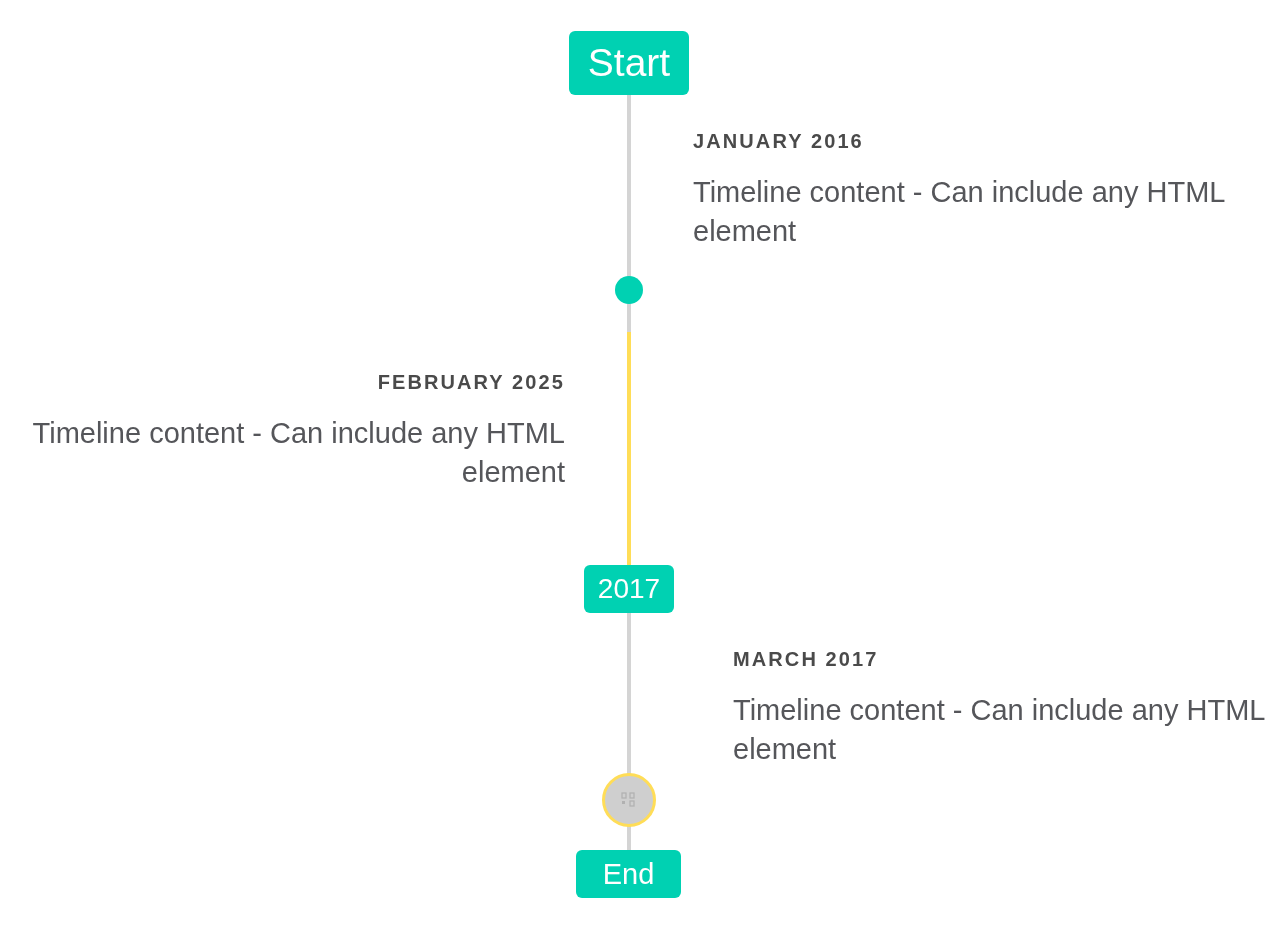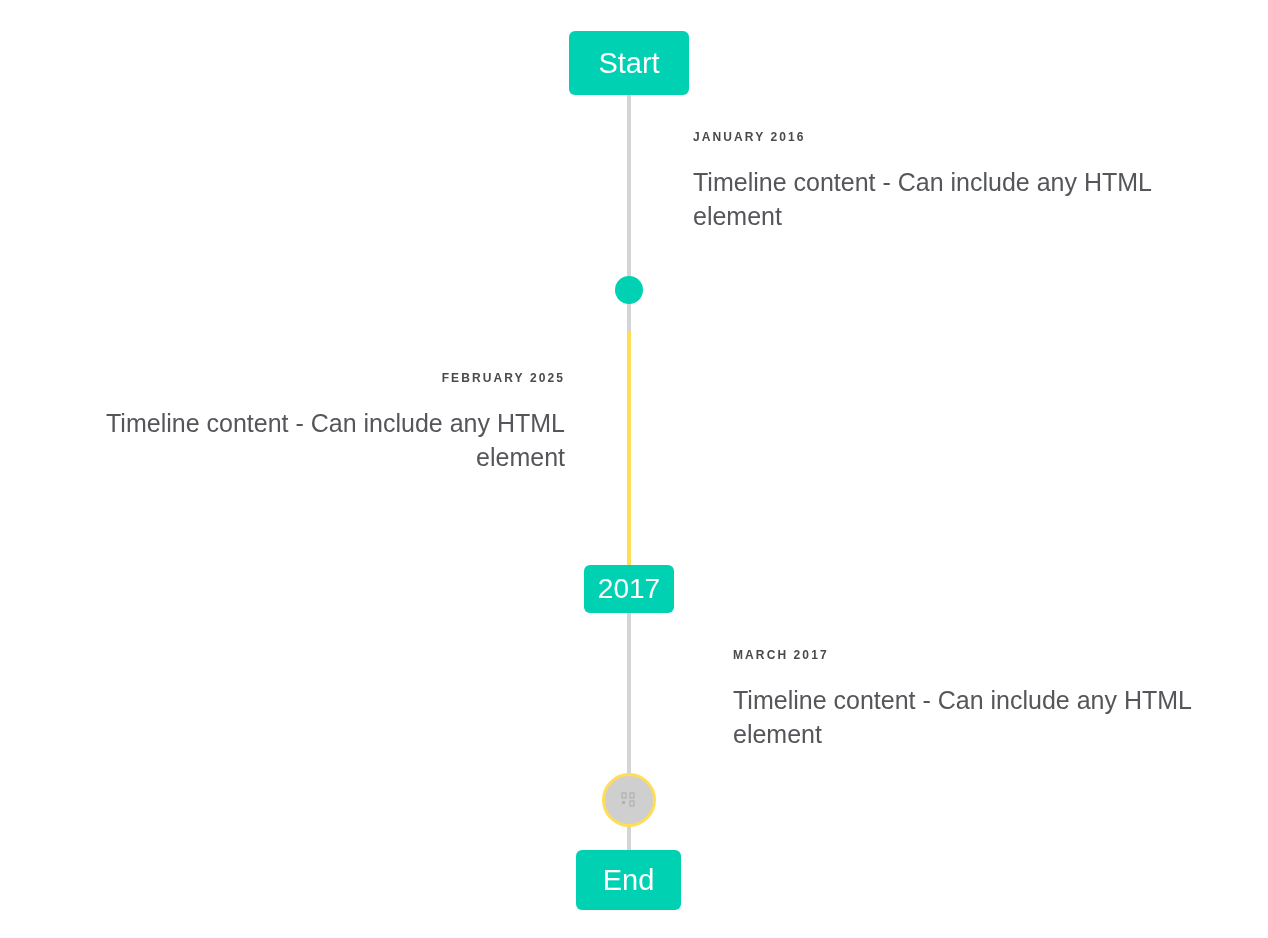--- a/index.html
+++ b/index.html
@@ -39,30 +39,30 @@
     justify-content: center;
     background: #00d1b2;
     color: #ffffff;
     border-radius: 6px;
     box-sizing: border-box;
     white-space: nowrap;
   }
   .badge-start {
     left: 569px; top: 31px;
     width: 120px; height: 64px;
-    font-size: 29px;
+    font-size: 39px;
   }
   .badge-mid {
     left: 584px; top: 565px;
     width: 90px; height: 48px;
     font-size: 28px;
   }
   .badge-end {
     left: 576px; top: 850px;
-    width: 105px; height: 60px;
+    width: 105px; height: 48px;
     font-size: 29px;
   }
 
   
   .event {
     position: absolute;
     left: 0;
     width: 1268px;
   }
 
@@ -75,29 +75,29 @@
     width: 540px;
     text-align: left;
   }
   .event-body.left {
     left: 25px;
     width: 540px;
     text-align: right;
   }
 
   .event-date {
-    font-size: 12px;
+    font-size: 20px;
     font-weight: bold;
     letter-spacing: 2.1px;
     color: #4a4a4a;
     margin: 0 0 22px 0;
     line-height: 1;
   }
   .event-text {
-    font-size: 25px;
+    font-size: 29px;
     color: #55565a;
     line-height: 1.36;
     margin: 0;
     font-weight: 400;
   }
 
   
   .marker {
     position: absolute;
     box-sizing: border-box;

